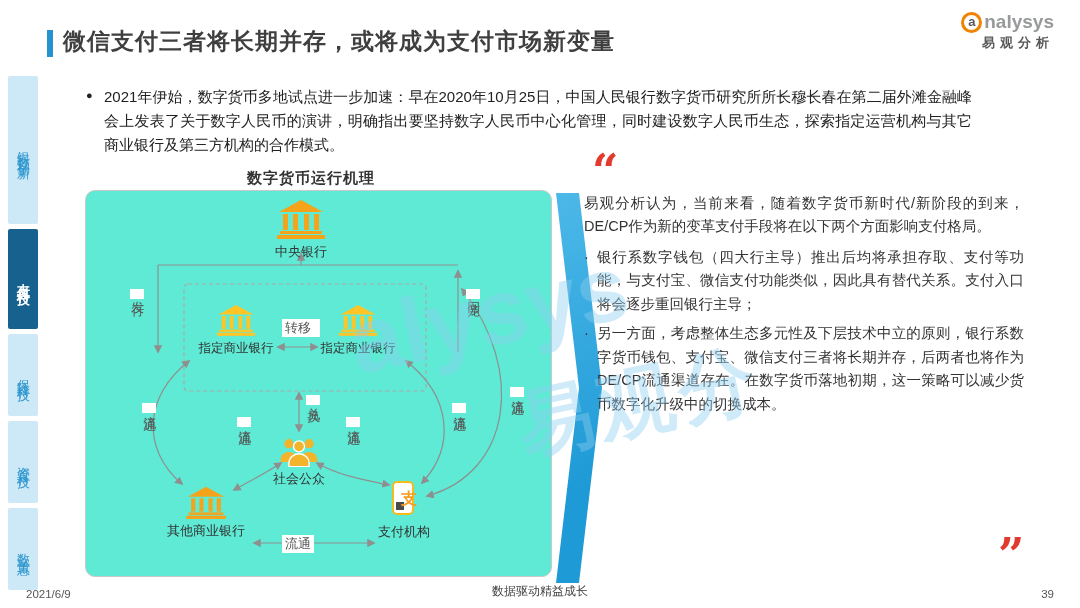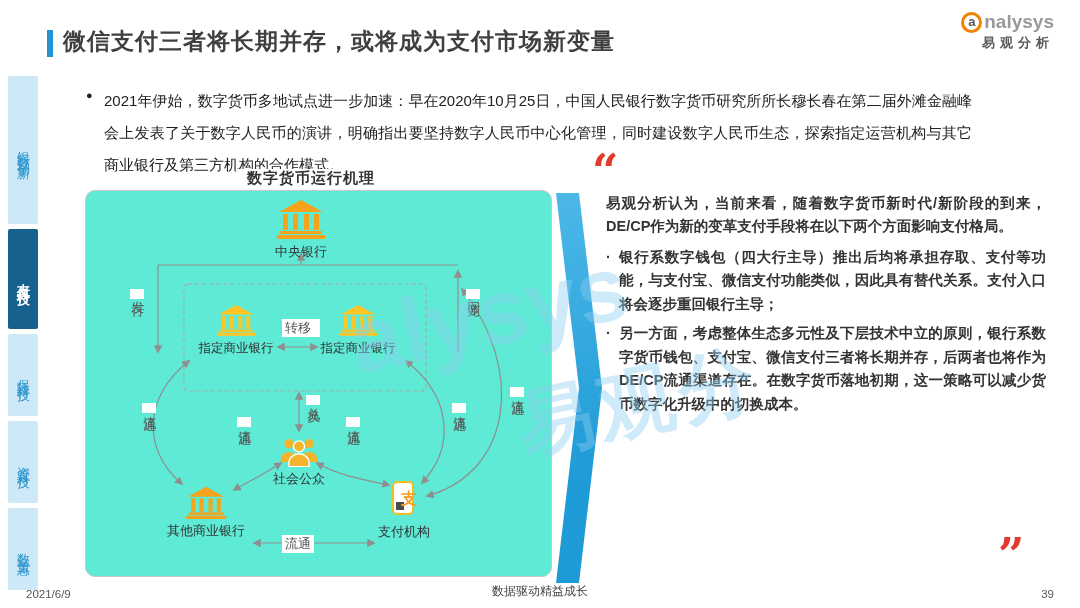--- a/index.html
+++ b/index.html
@@ -24,21 +24,21 @@
   .tab:nth-child(1){height:148px;}
   .tab:nth-child(2){height:100px;}
   .tab:nth-child(3){height:82px;}
   .tab:nth-child(4){height:82px;}
   .tab:nth-child(5){height:82px;}
   .tab.active{background:#17618f;color:#fff;font-weight:700;}
 
   
   .intro-dot{position:absolute;left:86px;top:89px;font-size:11px;color:#222;}
   .intro-text{position:absolute;left:104px;top:85px;width:868px;margin:0;font-size:15px;
-              line-height:32px;color:#222;text-align:justify;}
+              line-height:24px;color:#222;text-align:justify;}
 
   
   .diagram{position:absolute;left:85px;top:190px;width:465px;height:385px;
            border:1px solid #c9c9c9;border-radius:10px;background:#5eead4;}
   .diagram-title{position:absolute;left:150px;top:-22px;width:150px;text-align:center;
                  font-size:15px;font-weight:700;color:#333;letter-spacing:1px;background:#fff;}
   .edges{position:absolute;left:0;top:0;}
   .node-icon{position:absolute;}
   .nlabel{position:absolute;text-align:center;font-size:13px;color:#333;}
   .elabel{position:absolute;background:#fff;color:#555;font-size:13px;writing-mode:vertical-rl;
@@ -52,22 +52,22 @@
          border-radius:5px;box-sizing:border-box;background:#fff;}
   .phone .qr{position:absolute;left:2px;bottom:3px;width:8px;height:8px;background:#4a4a4a;}
   .phone .zhi{position:absolute;right:-5px;top:6px;font-size:16px;font-weight:700;color:#f59b22;}
 
   
   .chevron{position:absolute;left:556px;top:193px;width:46px;height:390px;
            background:linear-gradient(165deg,#4cb8e8 0%,#1e9ad6 75%);
            clip-path:polygon(0 0,50% 0,100% 50%,50% 100%,0 100%,50% 50%);}
 
   
-  .analysis{position:absolute;left:606px;top:192px;width:440px;font-size:14.5px;line-height:1.62;
-            color:#333;text-align:justify;font-weight:bold;}
+  .analysis{position:absolute;left:584px;top:192px;width:440px;font-size:14.5px;line-height:1.62;
+            color:#333;text-align:justify;}
   .analysis p{margin:0 0 7px;}
   .analysis .li{display:flex;margin:0 0 6px;}
   .analysis .marker{flex:0 0 13px;}
   .quote{position:absolute;font-family:"DejaVu Serif","Liberation Serif",serif;font-weight:700;
          font-size:46px;line-height:1;color:#e23a2e;}
   .quote.open{left:592px;top:148px;}
   .quote.close{left:998px;top:532px;}
 
   
   .wm{position:absolute;color:rgba(140,205,238,0.42);font-weight:700;pointer-events:none;z-index:6;}

